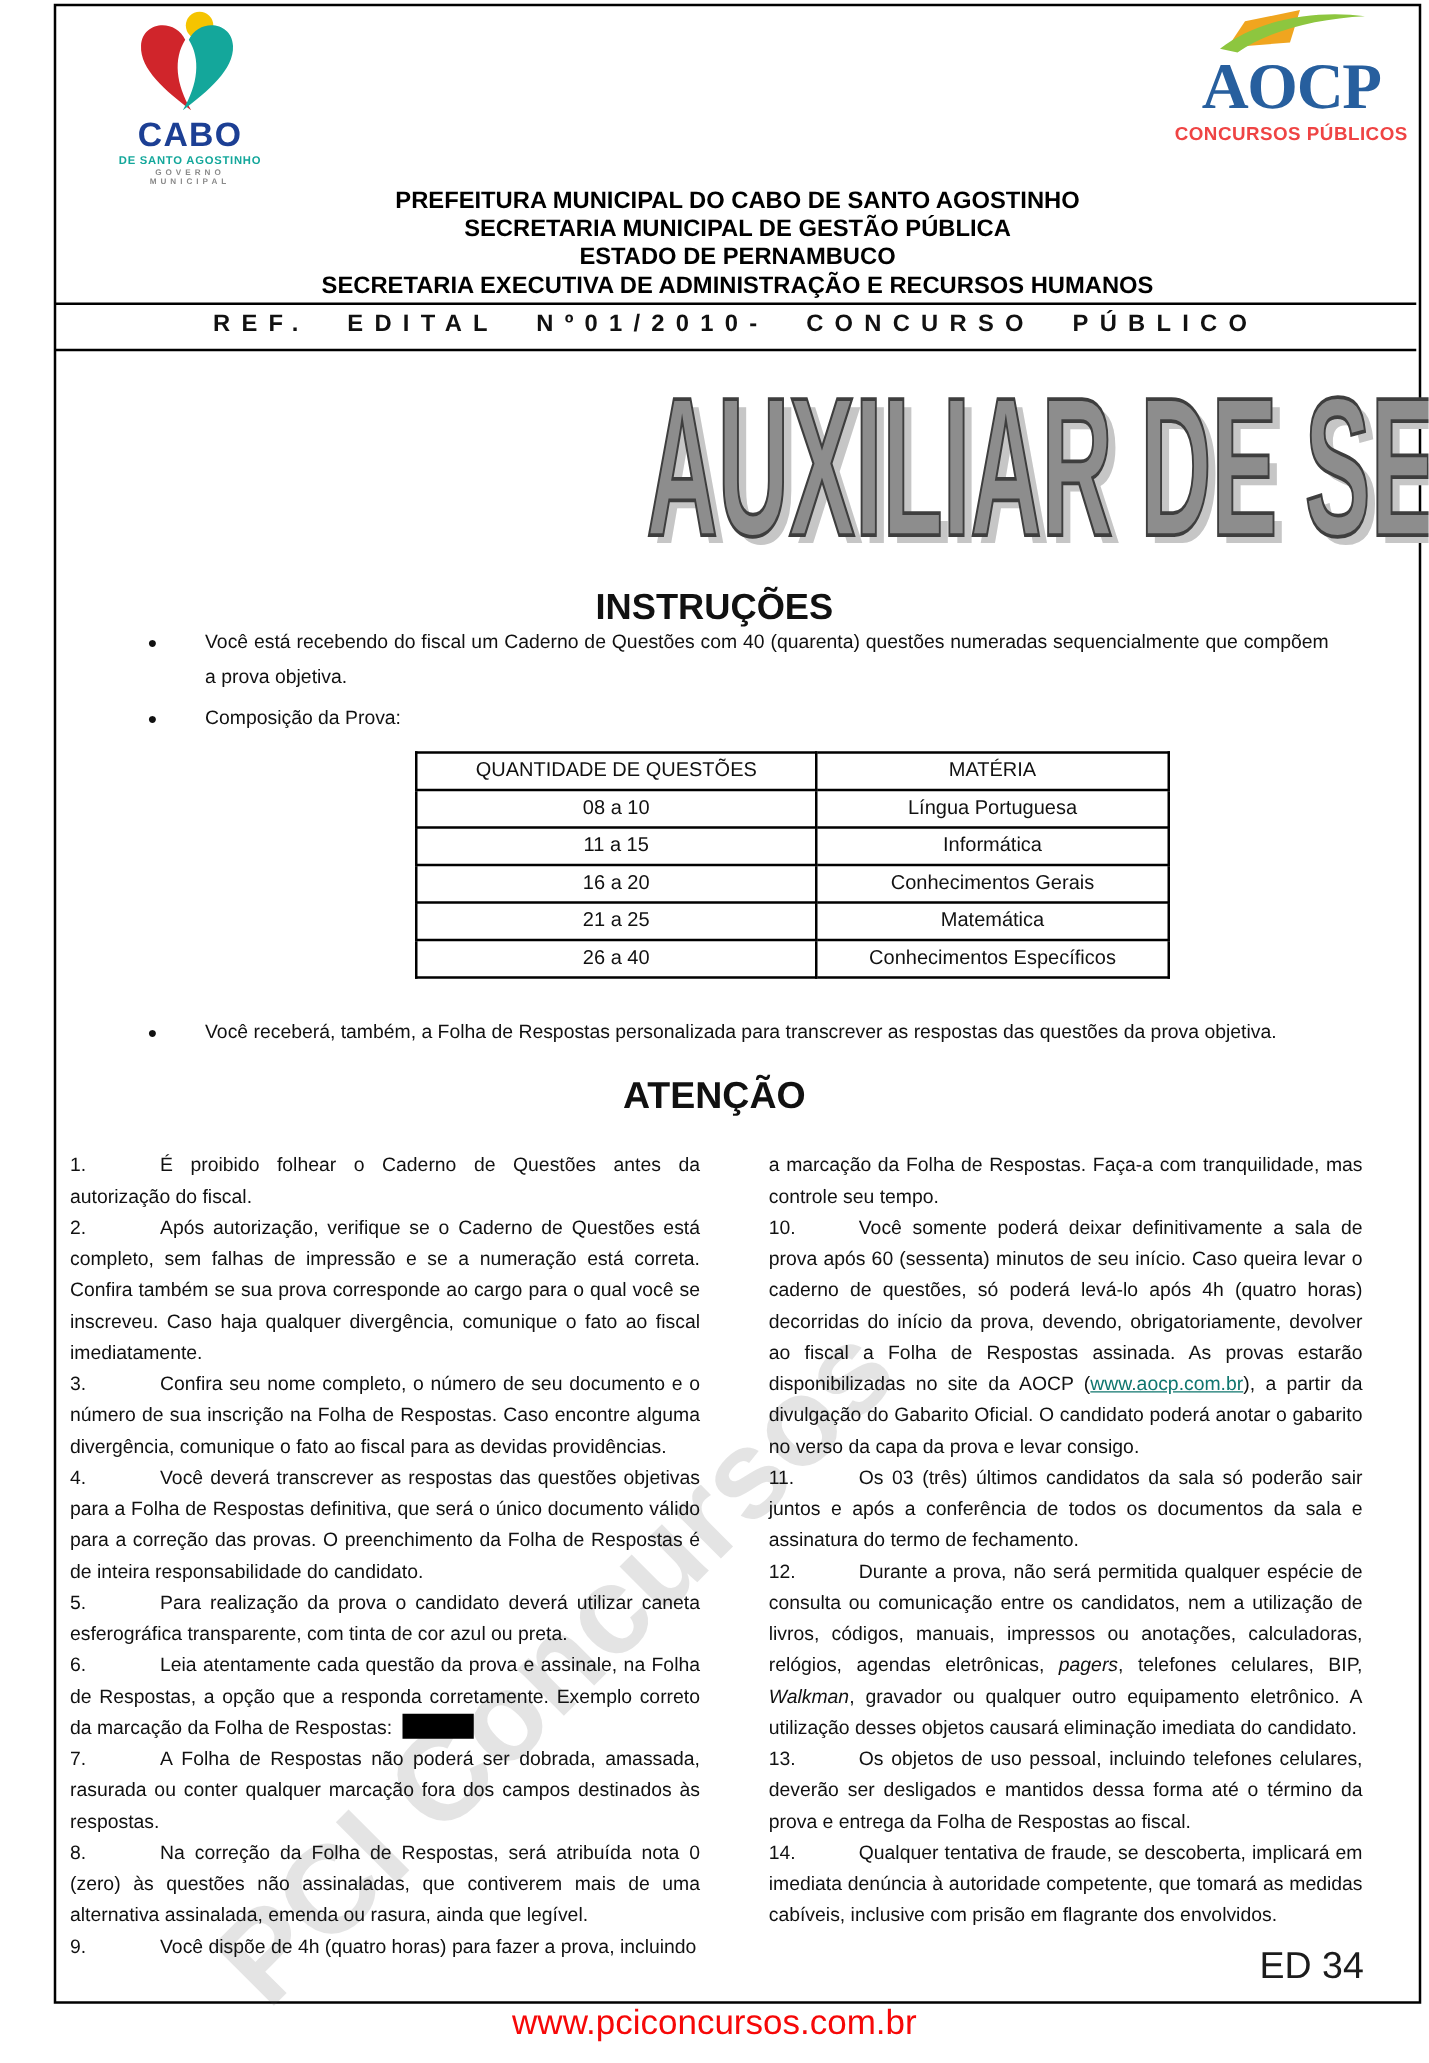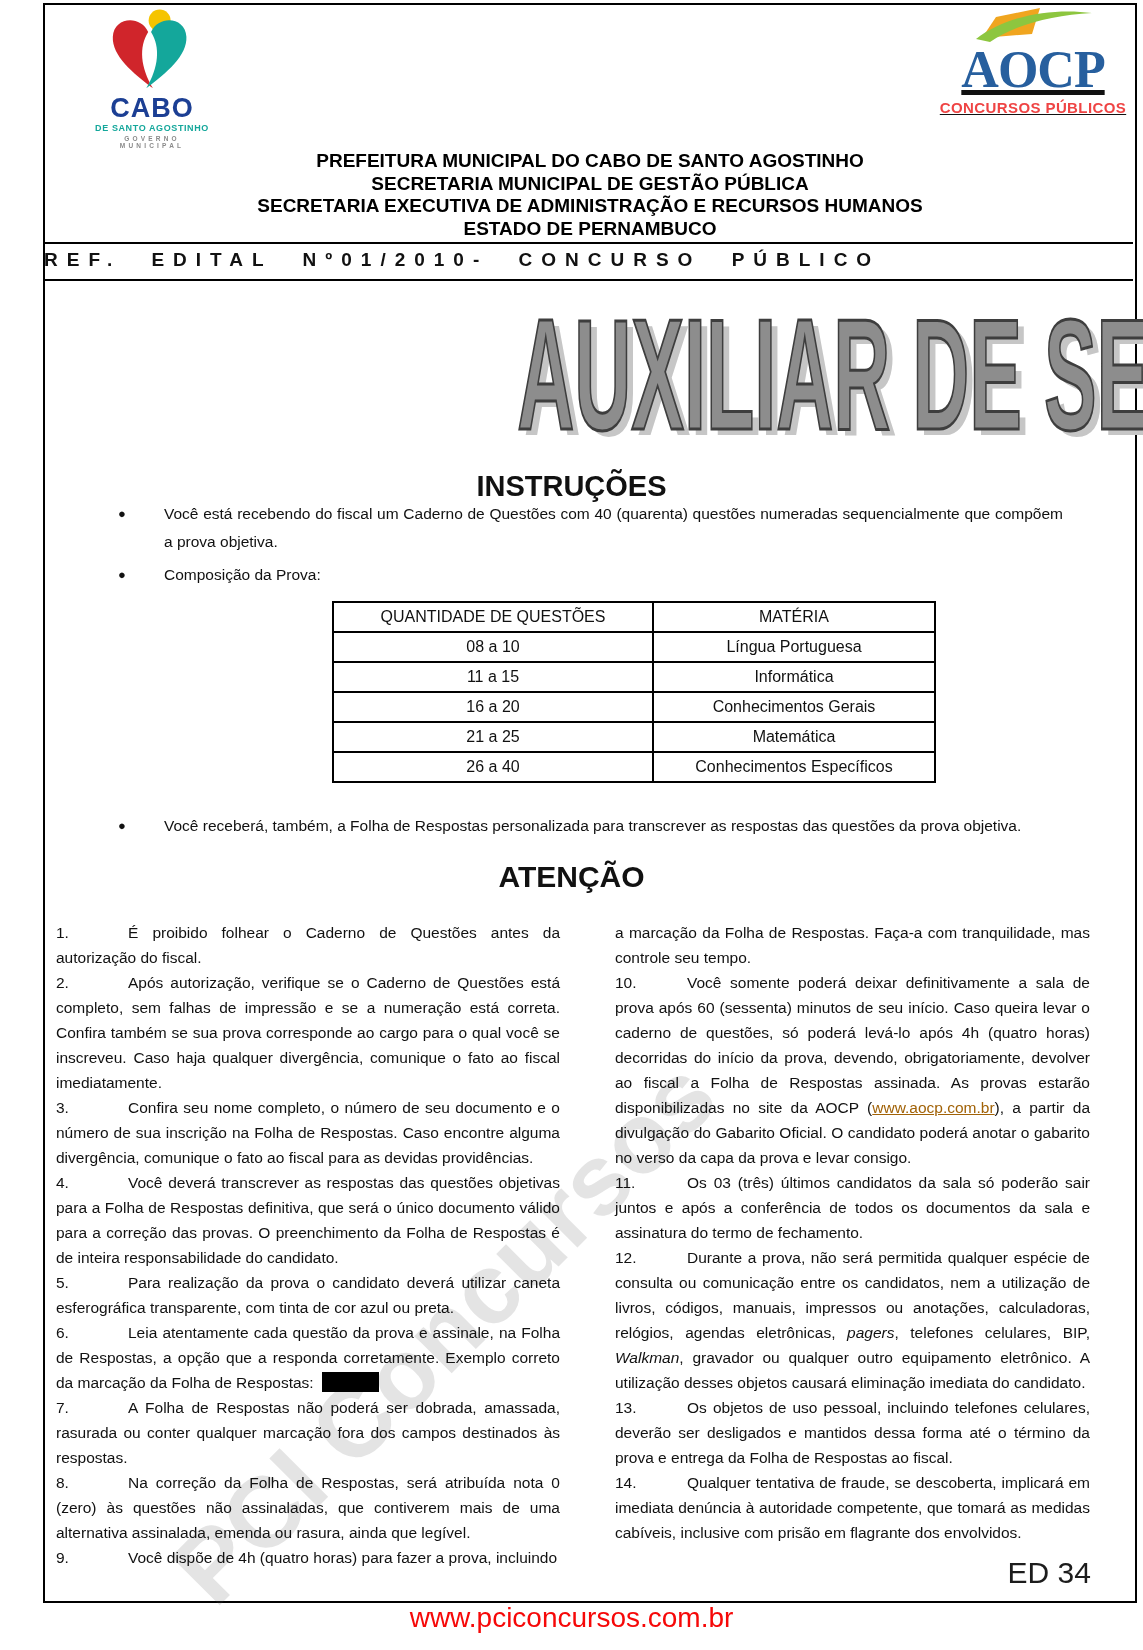--- a/index.html
+++ b/index.html
@@ -16,30 +16,30 @@
     font-size:100px; font-weight:bold; white-space:nowrap;
     color:rgba(90,90,90,0.16);
     transform:rotate(-45deg); transform-origin:0 0;
   }
   
   .cabo-logo { position:absolute; left:92px; top:8px; width:120px; text-align:center; line-height:1.05; }
   .cabo-logo svg { display:block; margin:0 auto; }
   .cabo-name { font-size:27px; font-weight:bold; color:#1c3f94; letter-spacing:1px; }
   .cabo-sub  { font-size:9px;  font-weight:bold; color:#14a79b; letter-spacing:0.6px; margin-top:2px; }
   .cabo-sub2 { font-size:6.5px; font-weight:bold; color:#8a8a8a; letter-spacing:3.2px; margin-top:2px; }
-  .aocp-logo { position:absolute; left:933px; top:6px; width:200px; text-align:center; line-height:1;text-decoration:underline; }
+  .aocp-logo { position:absolute; left:933px; top:6px; width:200px; text-align:center; line-height:1; }
   .aocp-logo svg { display:block; margin:0 auto; }
   .aocp-name { font-family:"Liberation Serif", serif; font-size:52px; font-weight:bold; color:#275f9e; letter-spacing:-1px; margin-top:-2px; }
   .aocp-sub  { font-size:15px; font-weight:bold; color:#ef4444; letter-spacing:0.4px; margin-top:4px; }
   
   .header-block { position:absolute; left:120px; top:150px; width:940px; text-align:center;
                   font-weight:bold; font-size:19px; line-height:22.5px; color:#000; }
   .rule { position:absolute; left:44px; width:1089px; height:2px; background:#000; }
   .rule1 { top:242px; } .rule2 { top:279px; }
-  .ref-line { position:absolute; left:44px; top:249px; width:1089px; 
+  .ref-line { position:absolute; left:44px; top:249px; width:1089px; text-align:center;
               font-weight:bold; font-size:19px; letter-spacing:9px; word-spacing:16px; }
   
   .big-title-wrap { position:absolute; left:0; top:292px; width:1143px; text-align:center; }
   .big-title {
     display:inline-block; white-space:nowrap;
     font-size:158px; line-height:1.05; font-weight:bold;
     transform:scaleX(0.5); transform-origin:center;
     color:#8d8d8d; -webkit-text-stroke:3px #3e3e3e;
     text-shadow:13px 6px 0 #c6c6c6;
   }
@@ -62,21 +62,21 @@
   
   .attn-heading { position:absolute; left:0; top:860px; width:1143px; text-align:center;
                   font-size:30px; font-weight:bold; }
   .columns { position:absolute; left:56px; top:920px; width:1034px; display:flex; z-index:1; }
   .col { font-size:15.5px; line-height:25px; text-align:justify; }
   .col-left  { width:504px; margin-right:55px; }
   .col-right { width:475px; }
   .item { margin:0; }
   .num { display:inline-block; width:72px; }
   .mark-box { display:inline-block; width:57px; height:20px; background:#000; margin-left:8px; vertical-align:-4px; }
-  .link { color:#a16207; text-decoration:underline; }
+  .link { color:#0f766e; text-decoration:underline; }
   
   .edition { position:absolute; right:52px; top:1556px; font-size:30px; color:#1c1c1c; }
   .footer-url { position:absolute; left:0; top:1602px; width:1143px; text-align:center;
                 font-size:28px; color:#f60808; }
 </style>
 </head>
 <body>
 
 <div class="page">
 
@@ -104,22 +104,22 @@
         <path d="M8 33 C 40 8, 88 2, 124 7 C 84 9, 46 19, 22 36 Z" fill="#8dc63f"></path>
       </svg>
     </span>
     <div class="aocp-name">AOCP</div>
     <div class="aocp-sub">CONCURSOS PÚBLICOS</div>
   </div>
 
   <div class="header-block">
     <div>PREFEITURA MUNICIPAL DO CABO DE SANTO AGOSTINHO</div>
     <div>SECRETARIA MUNICIPAL DE GESTÃO PÚBLICA</div>
+    <div>ESTADO DE PERNAMBUCO</div>
     <div>SECRETARIA EXECUTIVA DE ADMINISTRAÇÃO E RECURSOS HUMANOS</div>
-    <div>ESTADO DE PERNAMBUCO</div>
   </div>
 
   <div class="rule rule1"></div>
   <div class="ref-line">REF. EDITAL Nº01/2010- CONCURSO PÚBLICO</div>
   <div class="rule rule2"></div>
 
   <div class="big-title-wrap">
     <span class="big-title">AUXILIAR DE SECRETARIA</span>
   </div>
 

